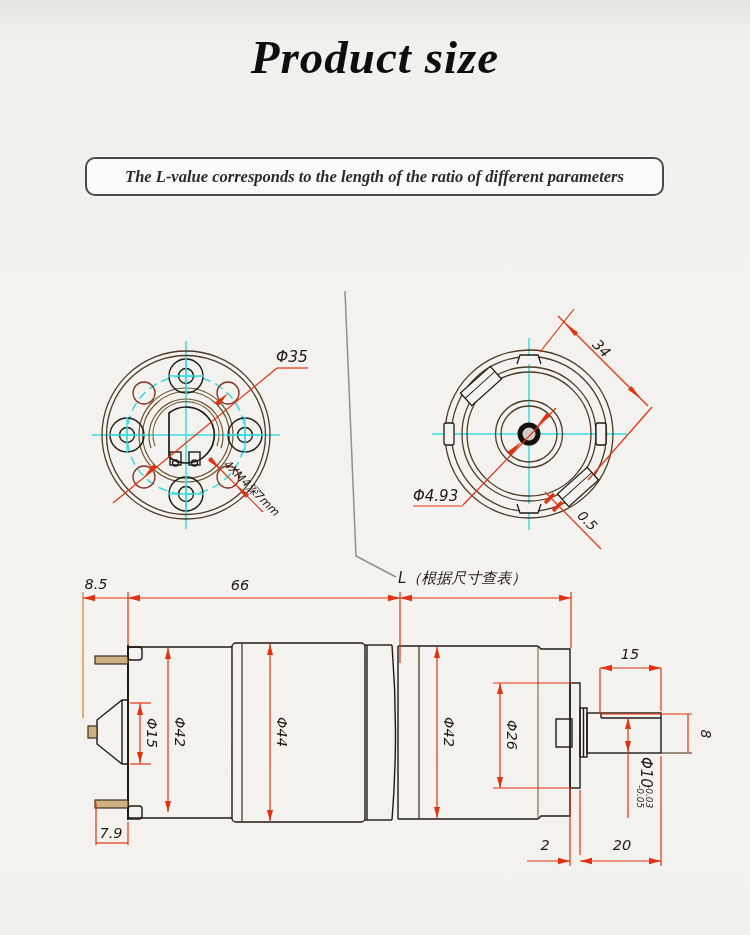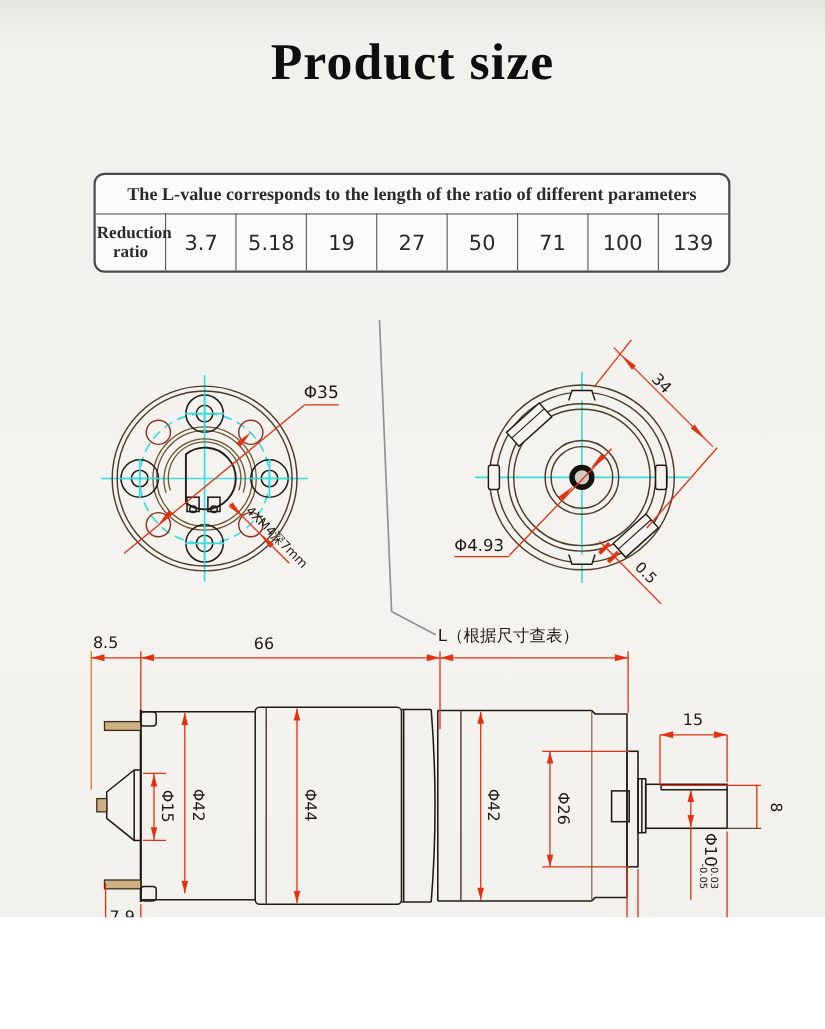--- a/index.html
+++ b/index.html
@@ -1,21 +1,22 @@
 <!DOCTYPE html>
 <html><head>
 <meta charset="utf-8">
 <style>
   html,body{margin:0;padding:0;}
   .page{
     position:relative;
-    width:750px;height:834px;
+    width:750px;height:935px;
     background:linear-gradient(180deg,#e7e5e2 0%,#f2f0ed 4%,#f5f3f0 60%,#f3f1ee 100%);
     font-family:"Liberation Sans",sans-serif;
     overflow:hidden;
+    font-style:italic;
   }
   .title{
     position:absolute;top:30px;left:0;width:100%;
     text-align:center;
     font-family:"Liberation Serif",serif;
     font-weight:bold;font-size:47px;color:#0e0e0e;
     letter-spacing:1px;
   }
   .spec-table-wrap{
     position:absolute;left:85px;top:157px;width:575px;
@@ -60,31 +61,20 @@
 
 <div class="page">
 
   <div class="title">Product size</div>
 
   <div class="spec-table-wrap">
     <table class="spec">
       <tbody>
           <tr>
         <td class="tbl-head" colspan="9">The L-value corresponds to the length of the ratio of different parameters</td>
-      </tr>
-      <tr class="r1">
-        <td class="row-label" style="width:120px">Reduction ratio</td>
-        <td class="num">3.7</td>
-        <td class="num">5.18</td>
-        <td class="num">19</td>
-        <td class="num">27</td>
-        <td class="num">50</td>
-        <td class="num">71</td>
-        <td class="num">100</td>
-        <td class="num">139</td>
       </tr>
     </tbody>
       </table>
   </div>
 
   <svg class="drawing" width="750" height="935" viewBox="0 0 750 935">
 
     <polyline class="gray-leader" points="345,291 356,556 396,577"></polyline>
 
     <g>

